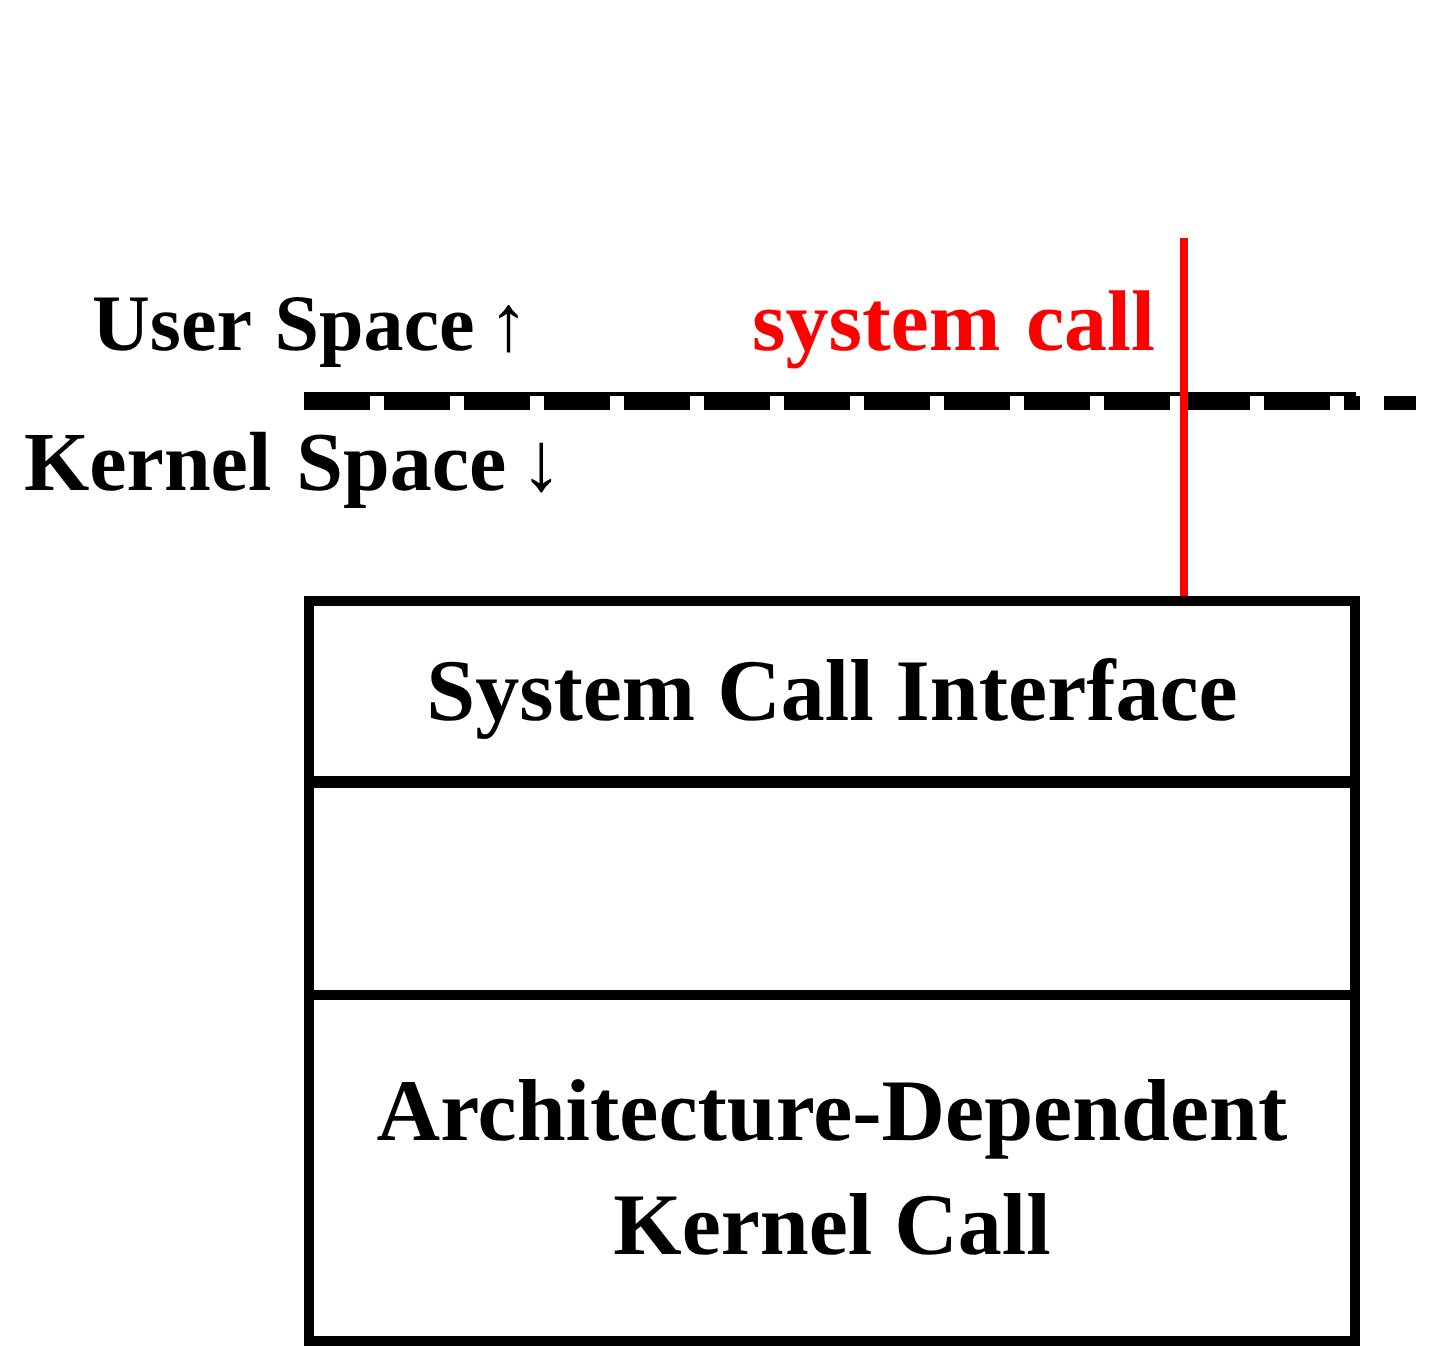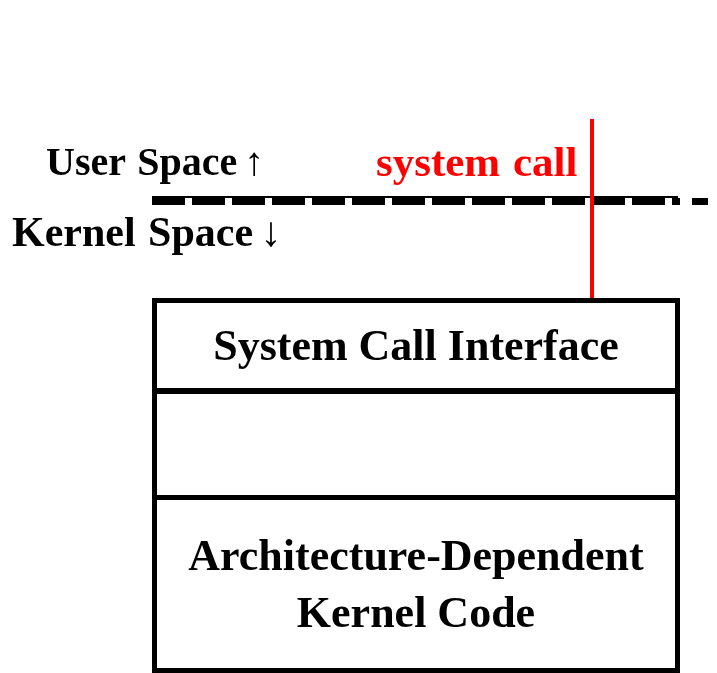--- a/index.html
+++ b/index.html
@@ -152,16 +152,16 @@
 
   <div class="box stack">
     <div class="row">
       <span class="box-label">System Call Interface</span>
     </div>
     <div class="divider"></div>
   </div>
 
   <div class="box arch">
     <div class="box-label">Architecture-Dependent</div>
-    <div class="box-label">Kernel Code</div>
+    <div class="box-label">Kernel Call</div>
   </div>
 
 </div>
 
 </body></html>

